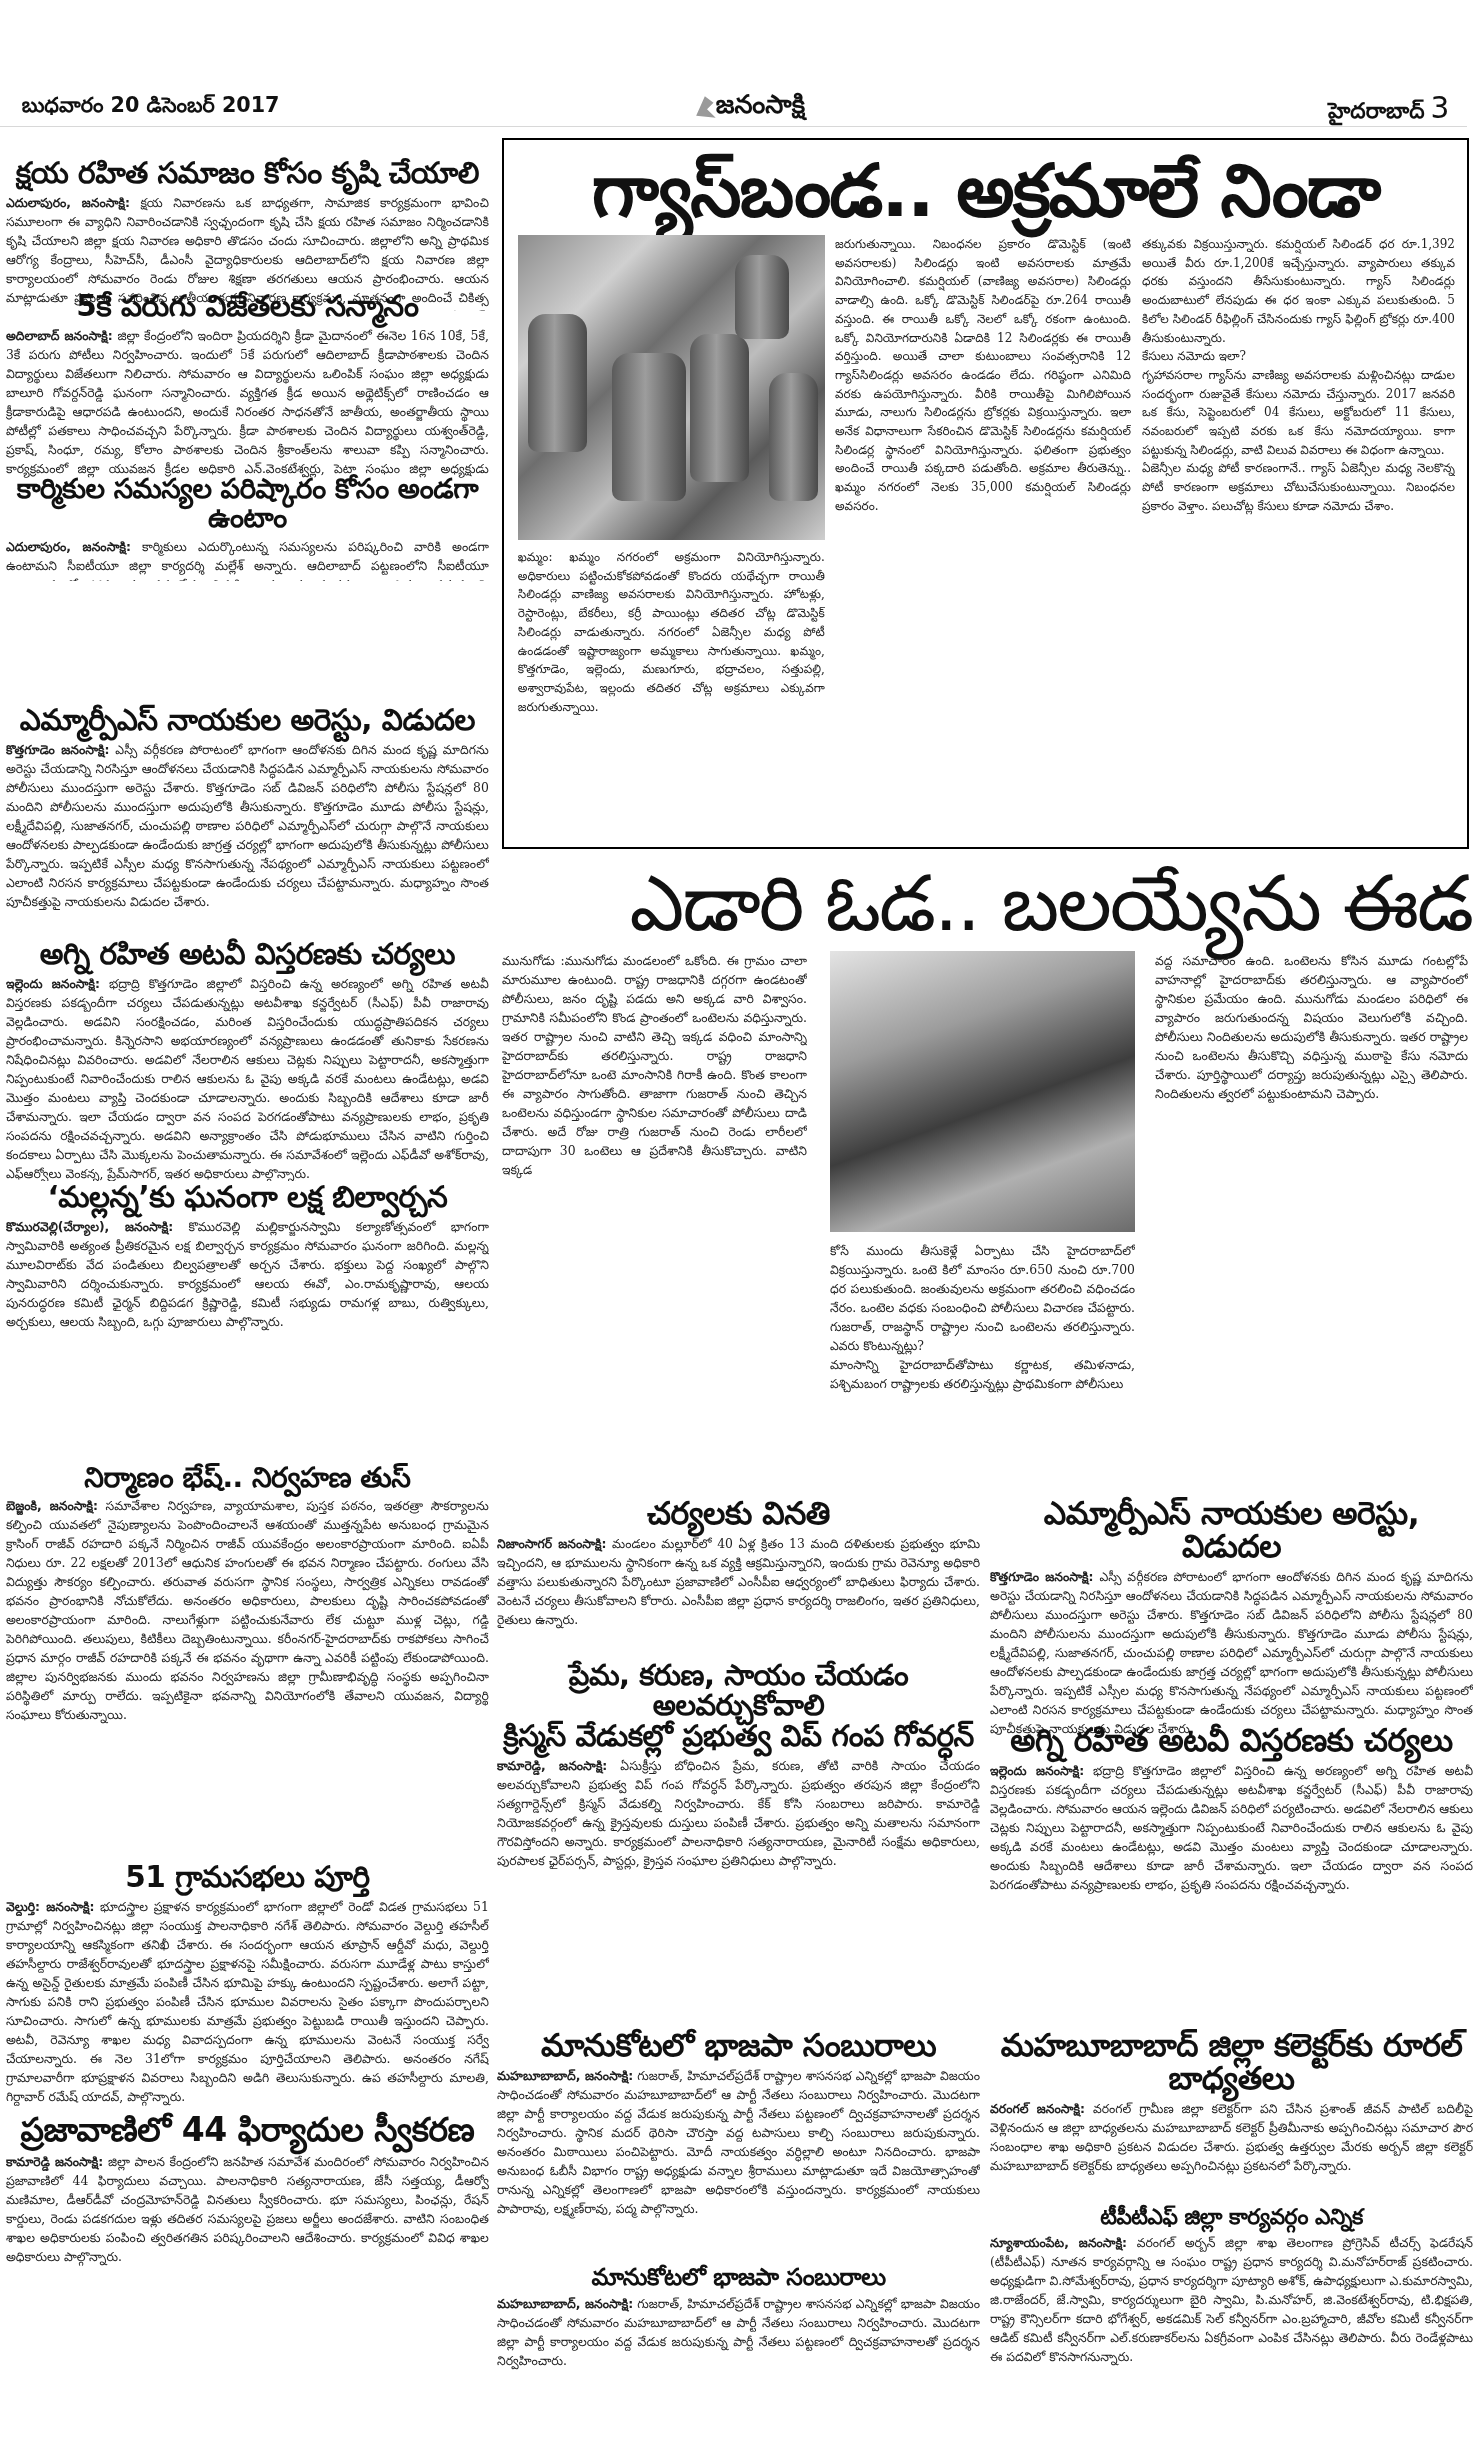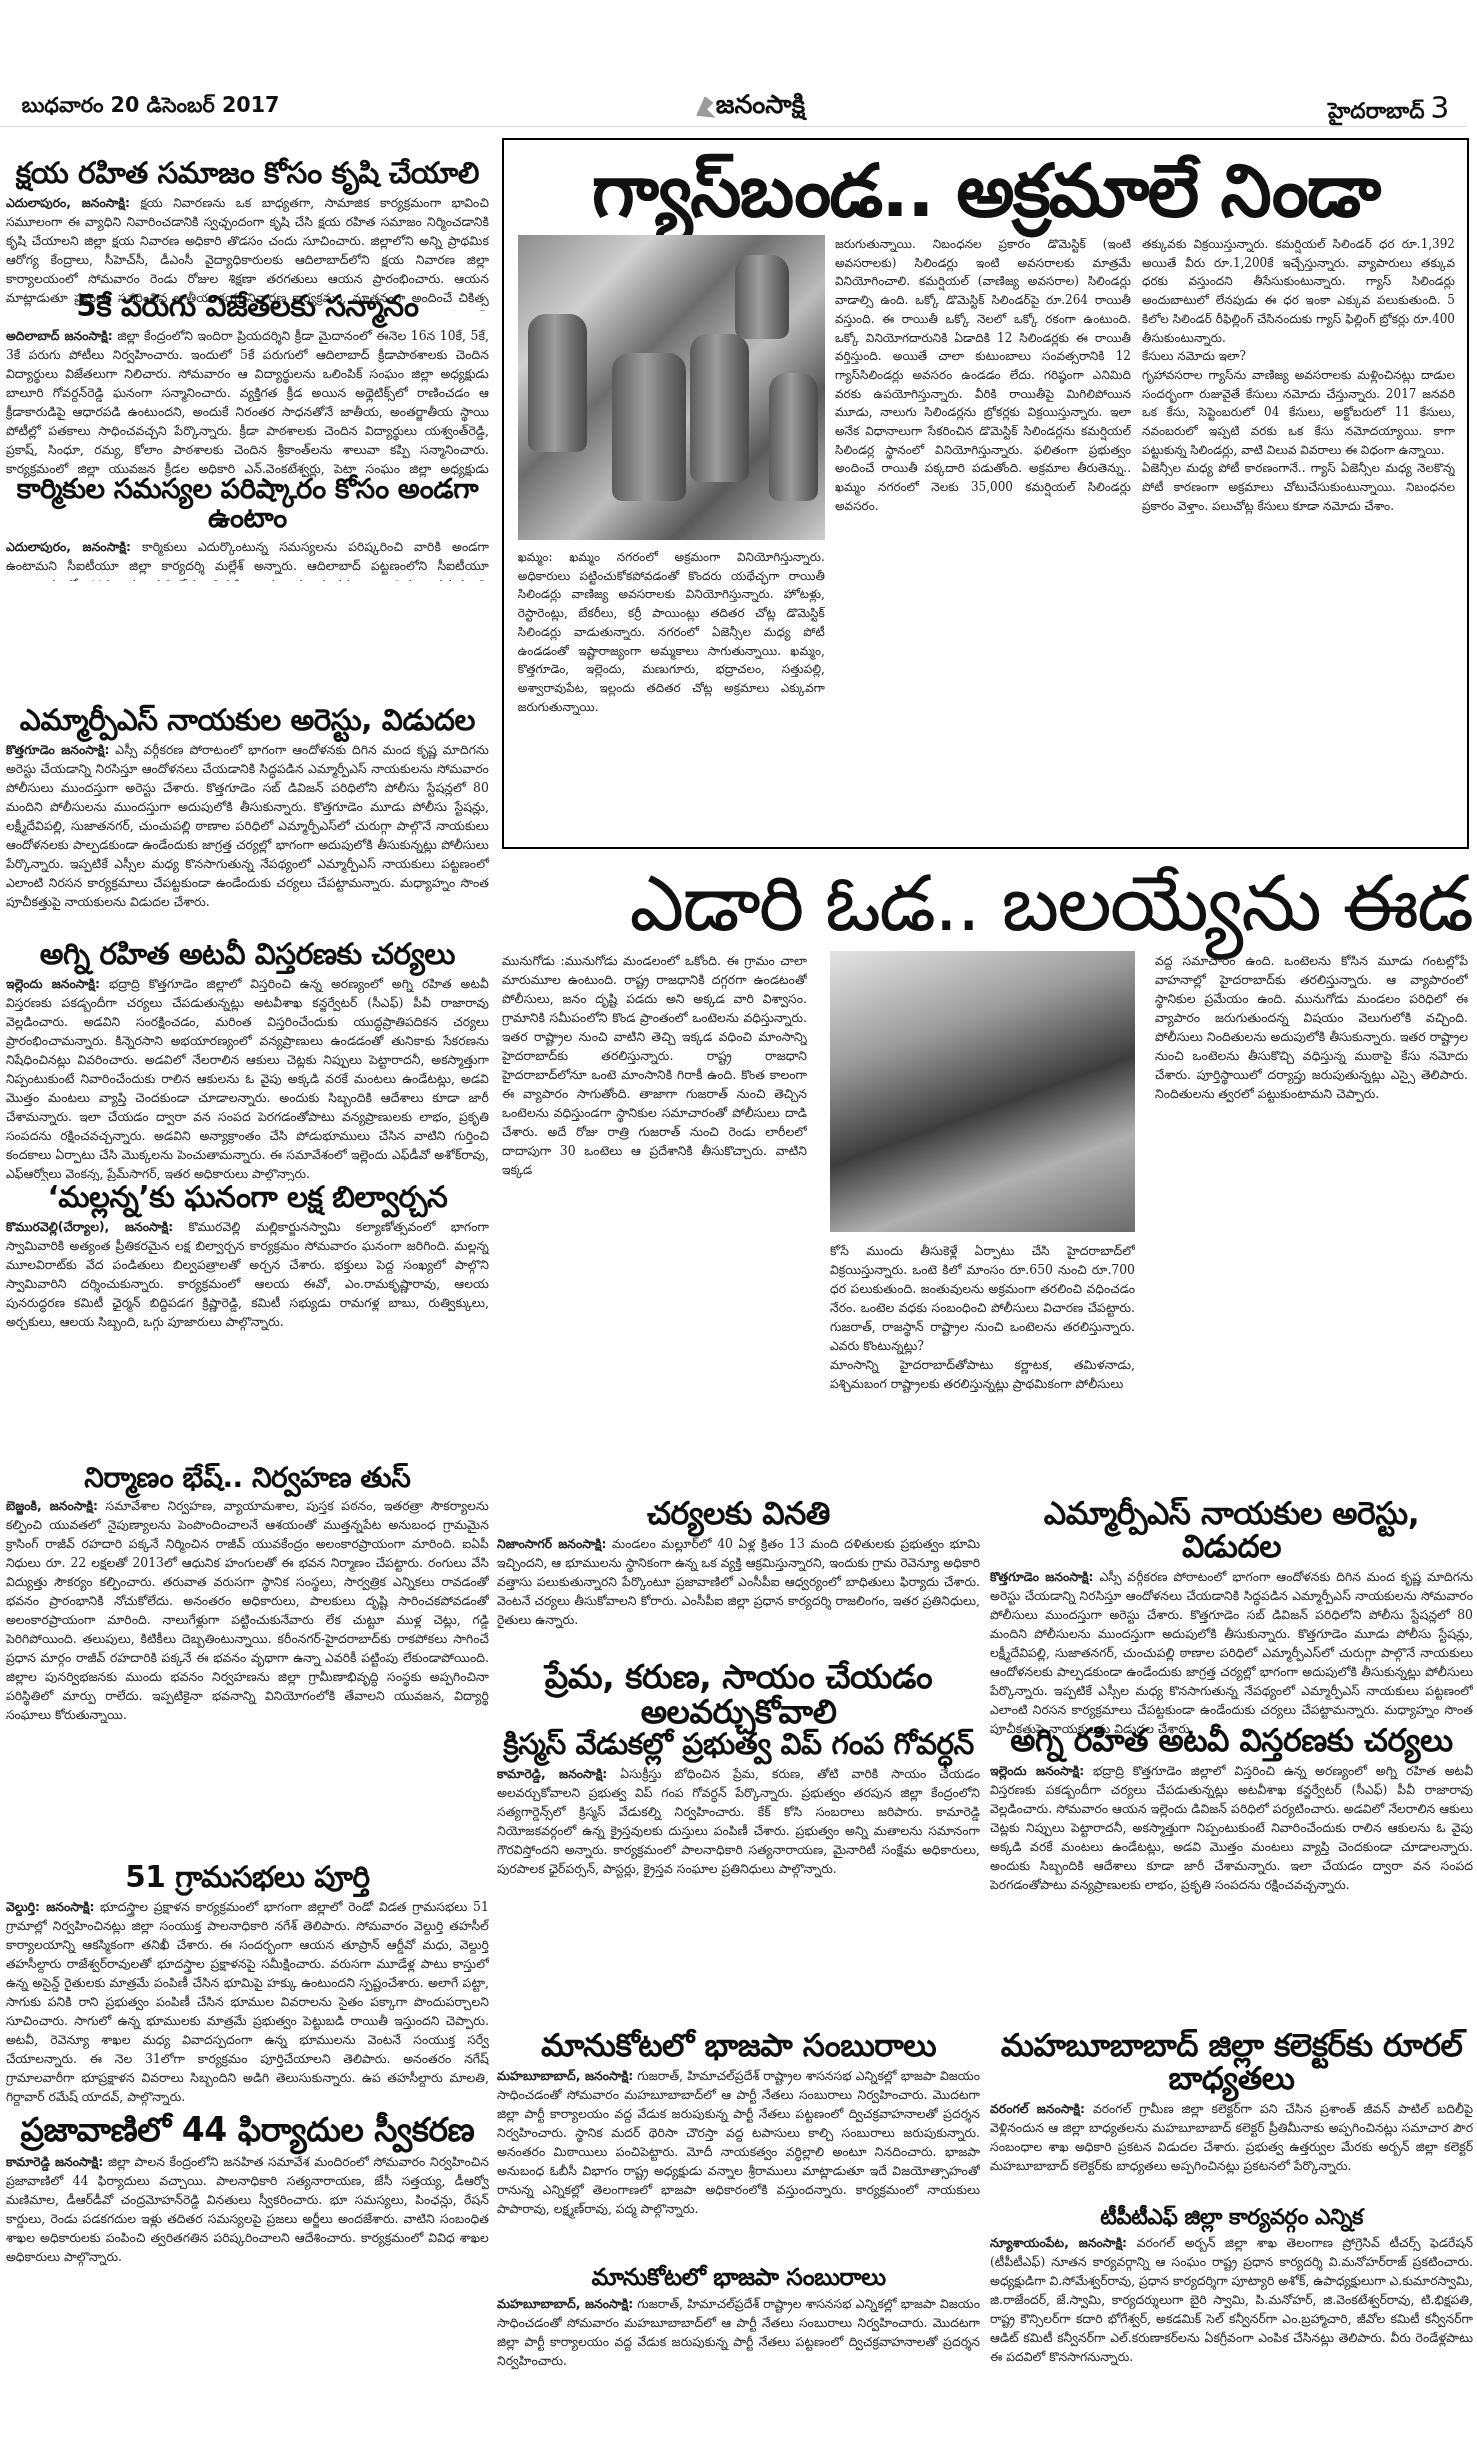--- a/index.html
+++ b/index.html
@@ -102,21 +102,21 @@
 <div class="abs body" style="left:830px;top:1241px;width:305px;height:236px;white-space:pre-line;">కోసే ముందు తీసుకెళ్లే ఏర్పాటు చేసి హైదరాబాద్‌లో విక్రయిస్తున్నారు. ఒంటె కిలో మాంసం రూ.650 నుంచి రూ.700 ధర పలుకుతుంది. జంతువులను అక్రమంగా తరలించి వధించడం నేరం. ఒంటెల వధకు సంబంధించి పోలీసులు విచారణ చేపట్టారు. గుజరాత్, రాజస్థాన్ రాష్ట్రాల నుంచి ఒంటెలను తరలిస్తున్నారు. ఎవరు కొంటున్నట్లు?
 మాంసాన్ని హైదరాబాద్‌తోపాటు కర్ణాటక, తమిళనాడు, పశ్చిమబంగ రాష్ట్రాలకు తరలిస్తున్నట్లు ప్రాథమికంగా పోలీసులు</div>
 <div class="abs body" style="left:1155px;top:951px;width:313px;height:527px;">వద్ద సమాచారం ఉంది. ఒంటెలను కోసిన మూడు గంటల్లోపే వాహనాల్లో హైదరాబాద్‌కు తరలిస్తున్నారు. ఆ వ్యాపారంలో స్థానికుల ప్రమేయం ఉంది. మునుగోడు మండలం పరిధిలో ఈ వ్యాపారం జరుగుతుందన్న విషయం వెలుగులోకి వచ్చింది. పోలీసులు నిందితులను అదుపులోకి తీసుకున్నారు. ఇతర రాష్ట్రాల నుంచి ఒంటెలను తీసుకొచ్చి వధిస్తున్న ముఠాపై కేసు నమోదు చేశారు. పూర్తిస్థాయిలో దర్యాప్తు జరుపుతున్నట్లు ఎస్సై తెలిపారు. నిందితులను త్వరలో పట్టుకుంటామని చెప్పారు.</div>
 
 <div id="bm-col" class="abs" style="left:497px;top:1497px;width:483px;height:906px;">
     <div style="position: absolute; left: 0px; width: 100%; top: 0px;">
       <div class="head" style="font-size: 31.5px;">చర్యలకు వినతి</div>
       <div class="body" style="margin-top: 3.9px; height: 99px;"><b>నిజాంసాగర్ జనంసాక్షి:</b> <span>మండలం మల్లూర్‌లో 40 ఏళ్ల క్రితం 13 మంది దళితులకు ప్రభుత్వం భూమి ఇచ్చిందని, ఆ భూములను స్థానికంగా ఉన్న ఒక వ్యక్తి ఆక్రమిస్తున్నారని, ఇందుకు గ్రామ రెవెన్యూ అధికారి వత్తాసు పలుకుతున్నారని పేర్కొంటూ ప్రజావాణిలో ఎంసీపీఐ ఆధ్వర్యంలో బాధితులు ఫిర్యాదు చేశారు. వెంటనే చర్యలు తీసుకోవాలని కోరారు. ఎంసీపీఐ జిల్లా ప్రధాన కార్యదర్శి రాజలింగం, ఇతర ప్రతినిధులు, రైతులు ఉన్నారు.</span></div>
     </div>
     <div style="position: absolute; left: 0px; width: 100%; top: 163px;">
-      <div class="head" style="font-size: 33px;">ప్రేమ, కరుణ, సాయం చేయడం అలవర్చుకోవాలి</div>
+      <div class="head" style="font-size: 29px;">ప్రేమ, కరుణ, సాయం చేయడం అలవర్చుకోవాలి</div>
       <div class="head" style="font-size: 29.6px;">క్రిస్మస్ వేడుకల్లో ప్రభుత్వ విప్ గంప గోవర్ధన్</div>
       <div class="body" style="margin-top: 3.9px; height: 296px;"><b>కామారెడ్డి, జనంసాక్షి:</b> <span>ఏసుక్రీస్తు బోధించిన ప్రేమ, కరుణ, తోటి వారికి సాయం చేయడం అలవర్చుకోవాలని ప్రభుత్వ విప్ గంప గోవర్ధన్ పేర్కొన్నారు. ప్రభుత్వం తరపున జిల్లా కేంద్రంలోని సత్యగార్డెన్స్‌లో క్రిస్మస్ వేడుకల్ని నిర్వహించారు. కేక్ కోసి సంబరాలు జరిపారు. కామారెడ్డి నియోజకవర్గంలో ఉన్న క్రైస్తవులకు దుస్తులు పంపిణీ చేశారు. ప్రభుత్వం అన్ని మతాలను సమానంగా గౌరవిస్తోందని అన్నారు. కార్యక్రమంలో పాలనాధికారి సత్యనారాయణ, మైనారిటీ సంక్షేమ అధికారులు, పురపాలక ఛైర్‌పర్సన్, పాస్టర్లు, క్రైస్తవ సంఘాల ప్రతినిధులు పాల్గొన్నారు.</span></div>
     </div>
     <div style="position: absolute; left: 0px; width: 100%; top: 532px;">
       <div class="head" style="font-size: 31.5px;">మానుకోటలో భాజపా సంబురాలు</div>
       <div class="body" style="margin-top: 3.9px; height: 177px;"><b>మహబూబాబాద్, జనంసాక్షి:</b> <span>గుజరాత్, హిమాచల్‌ప్రదేశ్ రాష్ట్రాల శాసనసభ ఎన్నికల్లో భాజపా విజయం సాధించడంతో సోమవారం మహబూబాబాద్‌లో ఆ పార్టీ నేతలు సంబురాలు నిర్వహించారు. మొదటగా జిల్లా పార్టీ కార్యాలయం వద్ద వేడుక జరుపుకున్న పార్టీ నేతలు పట్టణంలో ద్విచక్రవాహనాలతో ప్రదర్శన నిర్వహించారు. స్థానిక మదర్ థెరిసా చౌరస్తా వద్ద టపాసులు కాల్చి సంబురాలు జరుపుకున్నారు. అనంతరం మిఠాయిలు పంచిపెట్టారు. మోదీ నాయకత్వం వర్ధిల్లాలి అంటూ నినదించారు. భాజపా అనుబంధ ఓబీసీ విభాగం రాష్ట్ర అధ్యక్షుడు వన్నాల శ్రీరాములు మాట్లాడుతూ ఇదే విజయోత్సాహంతో రానున్న ఎన్నికల్లో తెలంగాణలో భాజపా అధికారంలోకి వస్తుందన్నారు. కార్యక్రమంలో నాయకులు పాపారావు, లక్ష్మణ్‌రావు, పద్మ పాల్గొన్నారు.</span></div>
     </div>
     <div style="position: absolute; left: 0px; width: 100%; top: 768px;">
       <div class="head" style="font-size: 23.6px;">మానుకోటలో భాజపా సంబురాలు</div>
       <div class="body" style="margin-top: 3.9px; height: 108px;"><b>మహబూబాబాద్, జనంసాక్షి:</b> <span>గుజరాత్, హిమాచల్‌ప్రదేశ్ రాష్ట్రాల శాసనసభ ఎన్నికల్లో భాజపా విజయం సాధించడంతో సోమవారం మహబూబాబాద్‌లో ఆ పార్టీ నేతలు సంబురాలు నిర్వహించారు. మొదటగా జిల్లా పార్టీ కార్యాలయం వద్ద వేడుక జరుపుకున్న పార్టీ నేతలు పట్టణంలో ద్విచక్రవాహనాలతో ప్రదర్శన నిర్వహించారు.</span></div>

